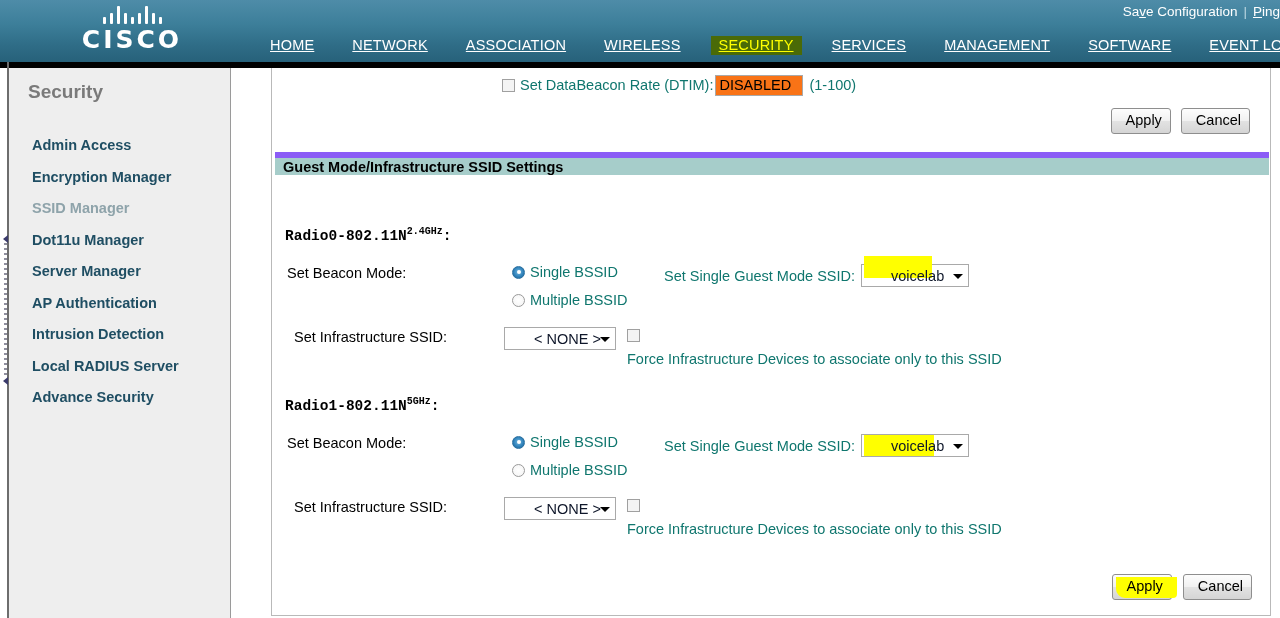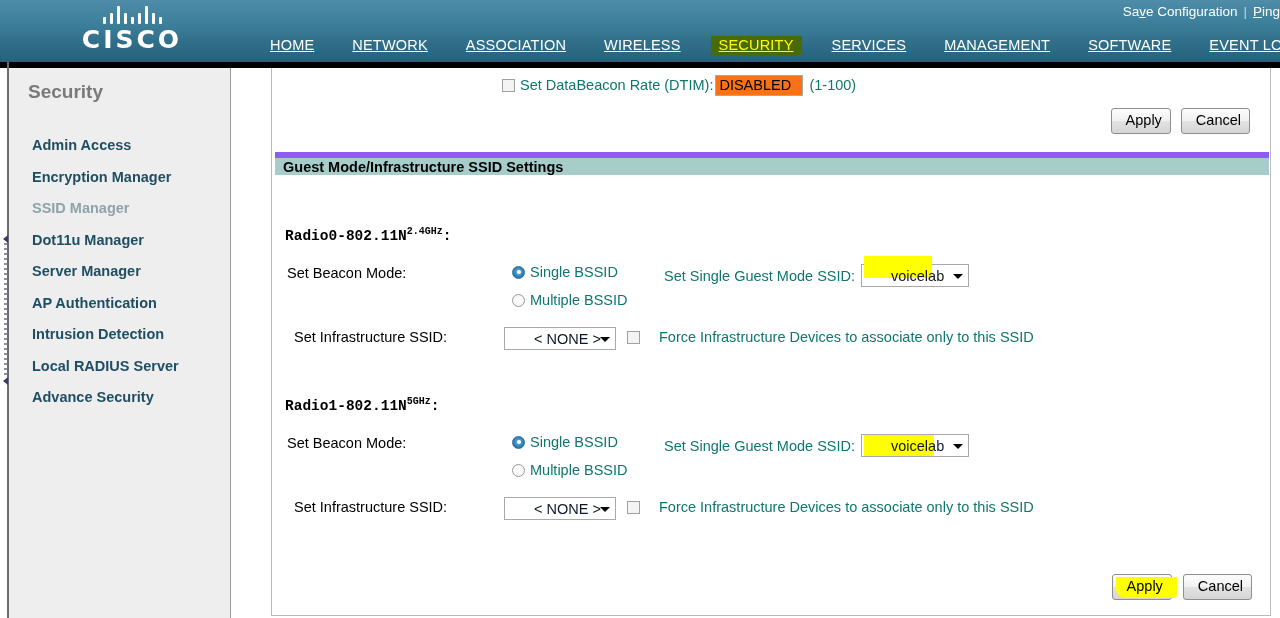--- a/index.html
+++ b/index.html
@@ -313,22 +313,23 @@
     left: 3px; top: 2px; width: 61px; height: 21px;
     border-bottom-left-radius: 9px;
     border-bottom-right-radius: 4px;
     z-index: 0;
   }
   .btn .btn-lbl { position: relative; z-index: 2; }
 
   
   .force-wrap {
     position: absolute; left: 355px; top: 3px;
-    display: flex; align-items: center; gap: 19px;
-    white-space: nowrap;
+    display: flex; gap: 9px;
+    white-space: nowrap;
+    flex-direction: column;
   }
 
   
   #btn-row-bottom {
     position: absolute; right: 18px; top: 506px;
     display: flex; gap: 11px; align-items: flex-start;
   }
   #apply-bottom { overflow: visible; }
 </style>
 </head>

